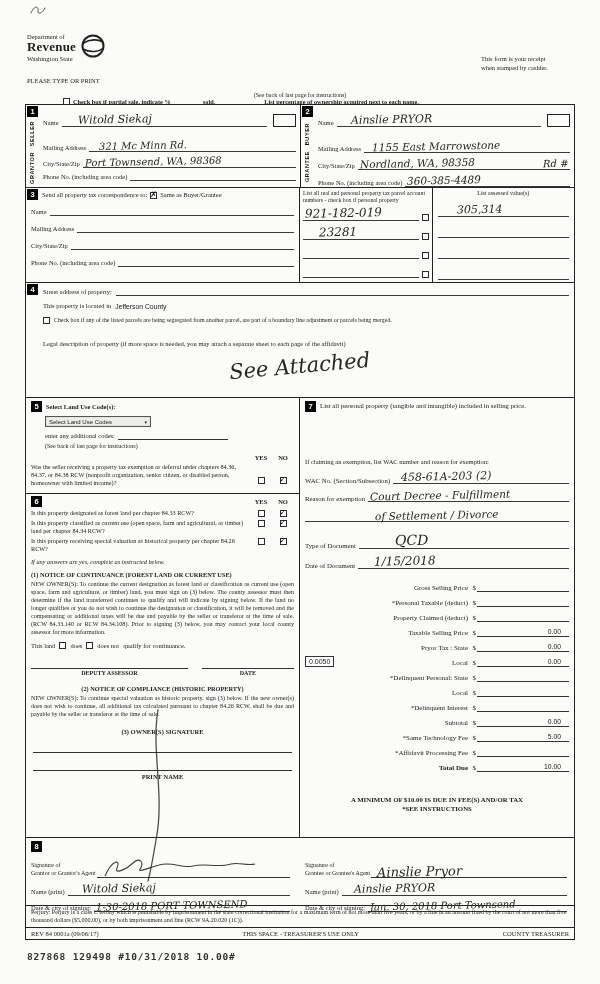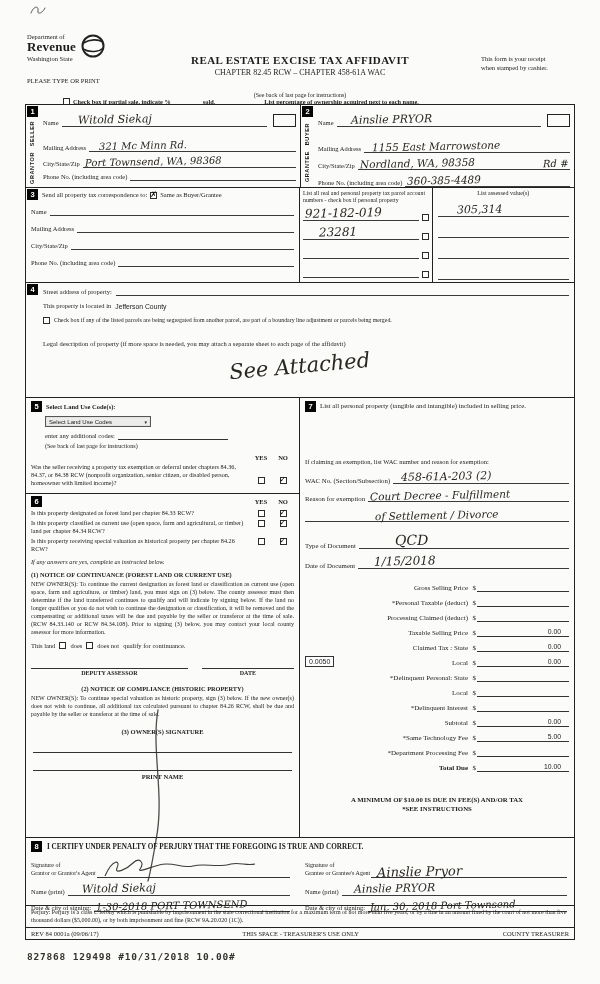--- a/index.html
+++ b/index.html
@@ -136,24 +136,20 @@
         <div class="logo-dept">Department of</div>
         <div class="logo-rev">Revenue</div>
         <div class="logo-state">Washington State</div>
       </div>
       <svg width="26" height="26" viewBox="0 0 26 26">
         <circle cx="13" cy="13" r="10.5" fill="none" stroke="#222" stroke-width="2"></circle>
         <path d="M3.5 10 C10 6 18 6 23 9" fill="none" stroke="#222" stroke-width="1.6"></path>
         <path d="M3 16 C10 20 19 19 23.5 15" fill="none" stroke="#222" stroke-width="1.6"></path>
       </svg>
     </div>
-    <div class="title-block">
-      <div class="form-title">REAL ESTATE EXCISE TAX AFFIDAVIT</div>
-      <div class="form-chapter">CHAPTER 82.45 RCW  –  CHAPTER 458-61A WAC</div>
-    </div>
     <div class="receipt">
       <div>This form is your receipt</div>
       <div>when stamped by cashier.</div>
     </div>
     <div class="please">PLEASE TYPE OR PRINT</div>
     <div class="seeback">(See back of last page for instructions)</div>
     <div class="partial">
       <span class="cb">
           <span></span>
         </span>
@@ -501,37 +497,37 @@
                 <span></span>
               </span>
               <span class="mlabel">*Personal Taxable (deduct)</span>
               <span class="md">$</span>
               <span class="mline"><span class="typedv"></span></span>
             </div>
           <div class="mrow">
               <span class="mrate">
                 <span></span>
               </span>
-              <span class="mlabel">Processing Claimed (deduct)</span>
+              <span class="mlabel">Property Claimed (deduct)</span>
               <span class="md">$</span>
               <span class="mline"><span class="typedv"></span></span>
             </div>
           <div class="mrow">
               <span class="mrate">
                 <span></span>
               </span>
               <span class="mlabel">Taxable Selling Price</span>
               <span class="md">$</span>
               <span class="mline"><span class="typedv">0.00</span></span>
             </div>
           <div class="mrow">
               <span class="mrate">
                 <span></span>
               </span>
-              <span class="mlabel">Claimed Tax : State</span>
+              <span class="mlabel">Pryor Tax : State</span>
               <span class="md">$</span>
               <span class="mline"><span class="typedv">0.00</span></span>
             </div>
           <div class="mrow">
               <span class="mrate">
                 <span>0.0050</span>
               </span>
               <span class="mlabel">Local</span>
               <span class="md">$</span>
               <span class="mline"><span class="typedv">0.00</span></span>
@@ -573,21 +569,21 @@
                 <span></span>
               </span>
               <span class="mlabel">*Same Technology Fee</span>
               <span class="md">$</span>
               <span class="mline"><span class="typedv">5.00</span></span>
             </div>
           <div class="mrow">
               <span class="mrate">
                 <span></span>
               </span>
-              <span class="mlabel">*Department Processing Fee</span>
+              <span class="mlabel">*Affidavit Processing Fee</span>
               <span class="md">$</span>
               <span class="mline"><span class="typedv"></span></span>
             </div>
           <div class="mrow">
               <span class="mrate">
                 <span></span>
               </span>
               <span class="mlabel b">Total Due</span>
               <span class="md">$</span>
               <span class="mline"><span class="typedv">10.00</span></span>
@@ -597,21 +593,20 @@
         <div class="minnote">
           <div>A MINIMUM OF $10.00 IS DUE IN FEE(S) AND/OR TAX</div>
           <div>*SEE INSTRUCTIONS</div>
         </div>
       </div>
     </div>
 
     <div class="row8">
       <div class="s8head">
         <span class="sec-num">8</span>
-        <span class="certify">I CERTIFY UNDER PENALTY OF PERJURY THAT THE FOREGOING IS TRUE AND CORRECT.</span>
       </div>
       <div class="s8cols">
         <div class="s8col">
           <div class="sigarea">
             <div class="siglbl">
               <div>Signature of</div>
               <div>Grantor or Grantor's Agent</div>
             </div>
             <div class="sigfill">
               <svg width="190" height="28" viewBox="0 0 190 28">

